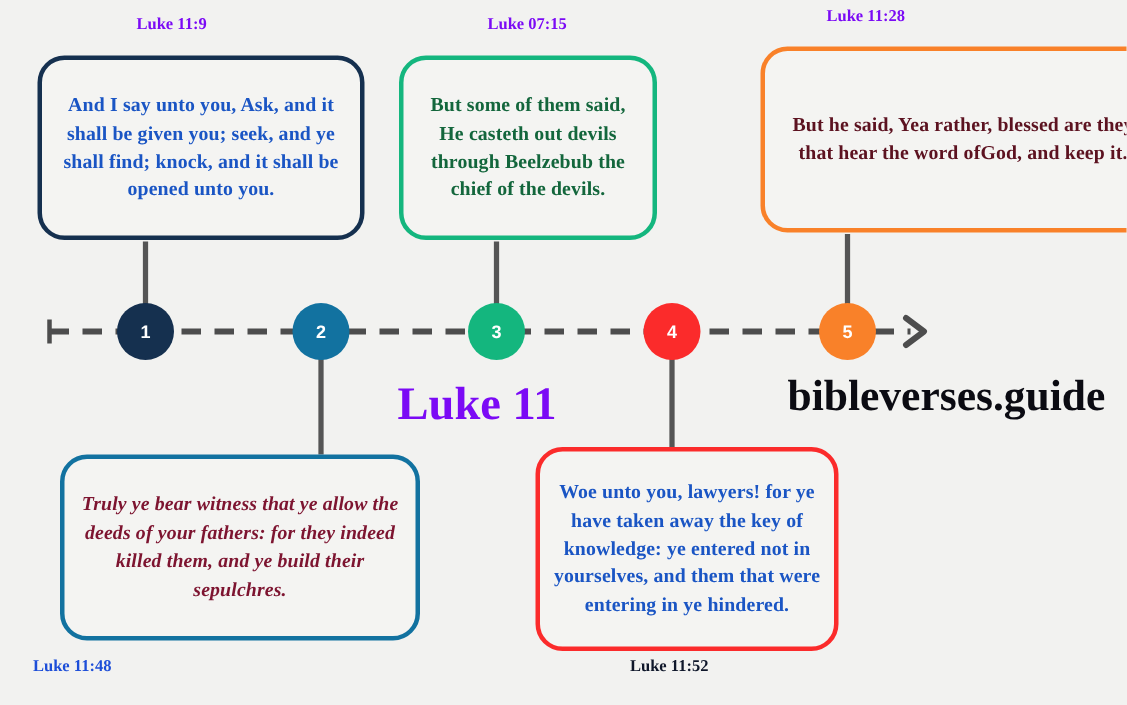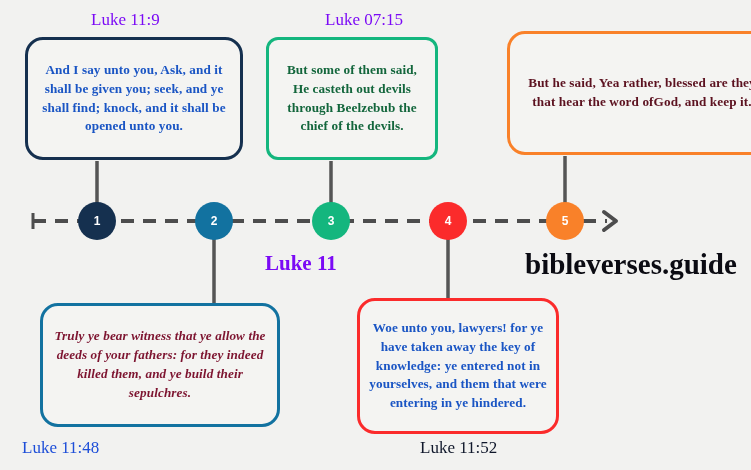--- a/index.html
+++ b/index.html
@@ -47,29 +47,29 @@
   .verse-text {
     font-weight: bold;
     font-size: 13.2px;
     line-height: 1.43;
     letter-spacing: 0.1px;
   }
 
   
   .box-1 { left: 25px;  top: 37px;  width: 218px; height: 123px; text-align: center; }
   .box-2 { left: 40px;  top: 303px; width: 240px; height: 124px; font-style: italic; }
-  .box-3 { left: 266px; top: 37px;  width: 172px; height: 123px; border-radius: 12px; }
+  .box-3 { left: 266px; top: 37px;  width: 172px; height: 123px; }
   .box-4 { left: 357px; top: 298px; width: 202px; height: 136px; }
   .box-5 { left: 507px; top: 31px;  width: 270px; height: 124px; }
 
   
   .verse-label {
     position: absolute;
-    font-weight: normal;
-    font-size: 17px;
+    font-weight: bold;
+    font-size: 11px;
     color: #7b0af5;
     white-space: nowrap;
   }
   .label-1 { left: 91px;  top: 10px; }
   .label-2 { left: 22px;  top: 438px; }
   .label-3 { left: 325px; top: 10px; }
   .label-4 { left: 420px; top: 438px; }
   .label-5 { left: 551px; top: 5px; }
 
   
@@ -91,21 +91,21 @@
   .m3 { left: 312px; top: 202px; background: #14b67e; }
   .m4 { left: 429px; top: 202px; background: #fb2b2b; }
   .m5 { left: 546px; top: 202px; background: #f98129; }
 
   
   .center-title {
     position: absolute;
     left: 265px;
     top: 251px;
     font-weight: bold;
-    font-size: 21px;
+    font-size: 31px;
     color: #7b0af5;
     white-space: nowrap;
   }
 
   
   .watermark {
     position: absolute;
     left: 525px;
     top: 248px;
     font-weight: bold;
@@ -129,20 +129,21 @@
 
     <line x1="97" y1="161" x2="97" y2="205" stroke="#555555" stroke-width="3.5"></line>
     <line x1="214" y1="238" x2="214" y2="303" stroke="#555555" stroke-width="3.5"></line>
     <line x1="331" y1="161" x2="331" y2="205" stroke="#555555" stroke-width="3.5"></line>
     <line x1="448" y1="238" x2="448" y2="299" stroke="#555555" stroke-width="3.5"></line>
     <line x1="565" y1="156" x2="565" y2="205" stroke="#555555" stroke-width="3.5"></line>
   </svg>
 
   <div class="verse-label label-1" style="color: rgb(123, 10, 245);">Luke 11:9</div>
   <div class="verse-label label-3" style="color: rgb(123, 10, 245);">Luke 07:15</div>
+  <div class="verse-label label-5" style="color: rgb(123, 10, 245);">Luke 11:28</div>
   <div class="verse-label label-2" style="color: #1d4ed8;">Luke 11:48</div>
   <div class="verse-label label-4" style="color: #0f172a; text-align: center;">Luke 11:52</div>
 
   <div class="verse-box box-1" style="border-color: rgb(21, 48, 79);">
     <div class="verse-text" style="color: rgb(26, 85, 196);">And I say unto you, Ask, and it shall be given you; seek, and ye shall find; knock, and it shall be opened unto you.</div>
   </div>
 
   <div class="verse-box box-3" style="border-color: rgb(20, 182, 126);">
     <div class="verse-text" style="color: rgb(19, 102, 60);">But some of them said, He casteth out devils through Beelzebub the chief of the devils.</div>
   </div>

